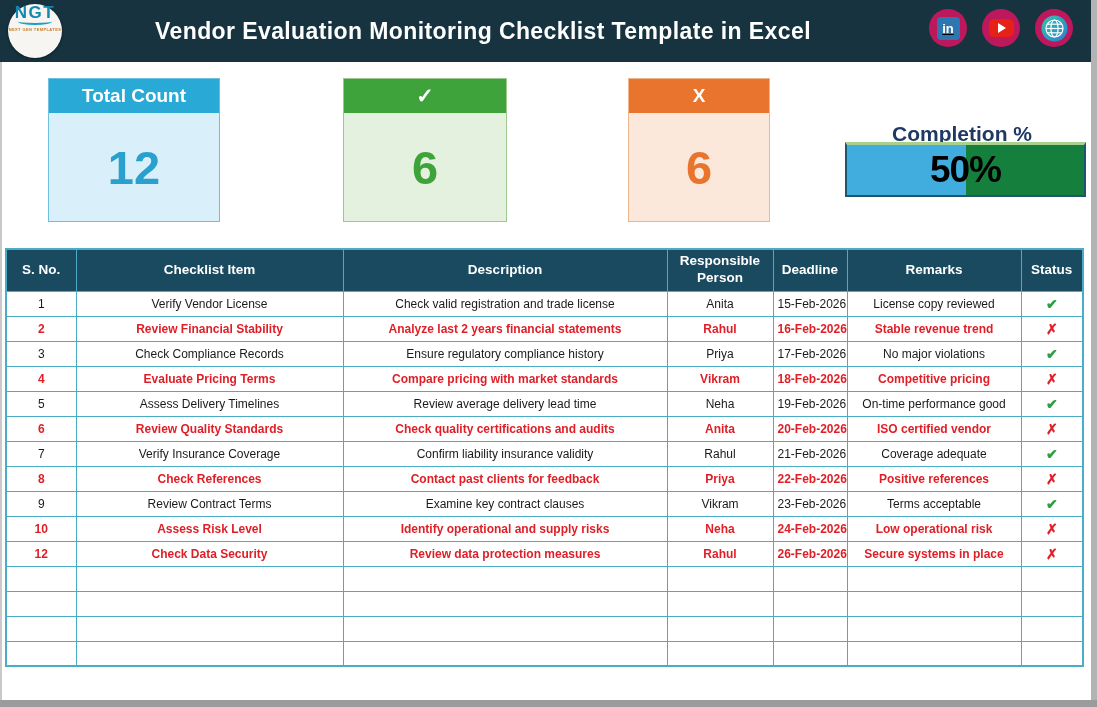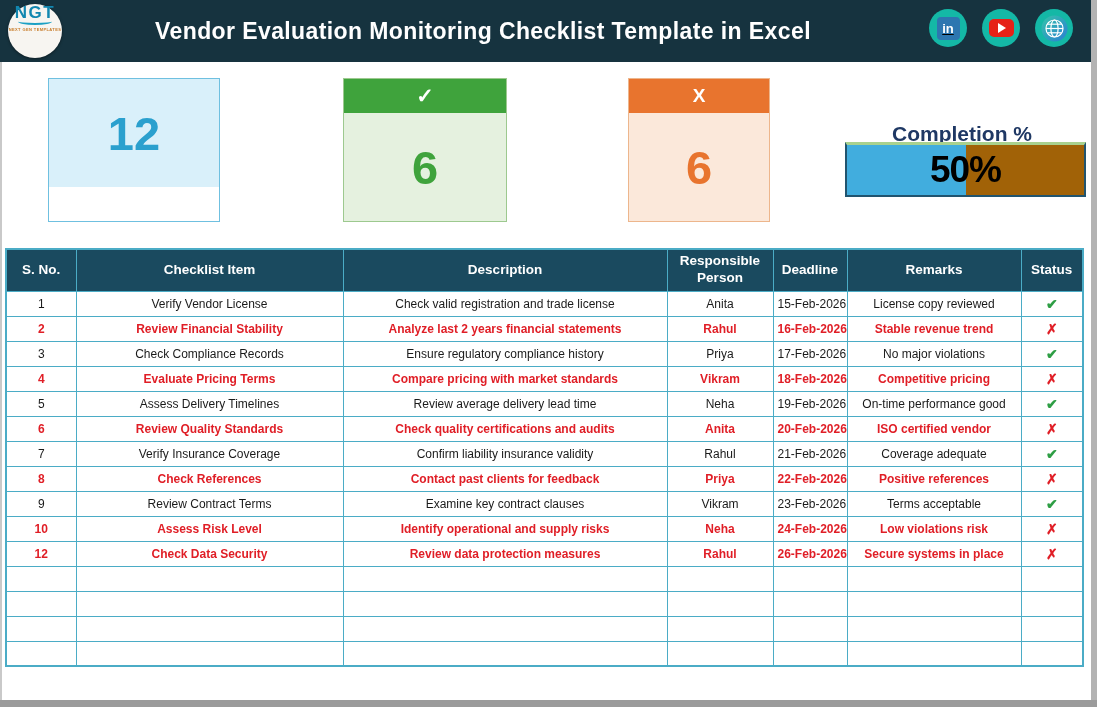--- a/index.html
+++ b/index.html
@@ -10,21 +10,21 @@
   .topbar { position:absolute; top:0; left:0; width:1097px; height:62px; background:#16333F; }
   .logo { position:absolute; left:8px; top:4px; width:54px; height:54px; border-radius:50%;
           background:#F7F5F1; display:flex; flex-direction:column; align-items:center; justify-content:flex-start;
           box-shadow:0 1px 3px rgba(0,0,0,.45); }
   .logo-text { font-size:17px; font-weight:bold; color:#1287B0; letter-spacing:1.5px; line-height:1; }
   .logo-swoosh { width:34px; height:7px; border-bottom:2px solid #1BA0C4; border-radius:50%; margin-top:-3px; }
   .logo-sub { font-size:4px; color:#C77B28; letter-spacing:.4px; margin-top:2px; white-space:nowrap; font-weight:bold; }
   .title { position:absolute; left:0; top:0; width:958px; height:62px; line-height:62px; text-align:center;
            color:#ffffff; font-size:23px; font-weight:bold; letter-spacing:.4px;padding-left:8px; }
   .social { position:absolute; right:24px; top:9px; display:flex; gap:15px; }
-  .icon-circle { width:38px; height:38px; border-radius:50%; background:#14b8a6;
+  .icon-circle { width:38px; height:38px; border-radius:50%; background:#be185d;
                  display:flex; align-items:center; justify-content:center; cursor:pointer;text-decoration:underline; }
   .li-box { width:23px; height:23px; background:#2D76B0; border-radius:4px; color:#fff; font-weight:bold;
             font-size:13px; display:flex; align-items:center; justify-content:center; }
   .yt-box { width:25px; height:18px; background:#E62117; border-radius:5px;
             display:flex; align-items:center; justify-content:center; }
   .yt-tri { width:0; height:0; border-top:5px solid transparent; border-bottom:5px solid transparent;
             border-left:8px solid #ffffff; margin-left:2px; }
 
   
   .card { position:absolute; top:78px; height:144px; border:1px solid; }
@@ -37,21 +37,21 @@
   #card-pass  { left:343px; width:164px; border-color:#9DC98F; }
   #card-pass .card-header  { background:#3FA33C; font-size:21px; }
   #card-pass .card-body    { background:#E5F1DF; color:#3FA33C; }
   #card-fail  { left:628px; width:142px; border-color:#EDB68C; }
   #card-fail .card-header  { background:#E8742E; font-size:19px; }
   #card-fail .card-body    { background:#FBE8DA; color:#E8742E; }
 
   
   .completion-title { position:absolute; left:845px; top:110px; width:234px; text-align:center;
                       font-size:21px; font-weight:bold; color:#1F3864;margin-top:12px; }
-  .progress { position:absolute; left:845px; top:142px; width:241px; height:55px; background:#a16207;
+  .progress { position:absolute; left:845px; top:142px; width:241px; height:55px; background:#15803d;
               border:2px solid #21546F; border-top:3px solid #A9D18E; }
   .progress-fill { position:absolute; left:0; top:0; bottom:0; background:#41ADDE; }
   .progress-label { position:absolute; left:0; top:0; width:100%; height:100%;
                     display:flex; align-items:center; justify-content:center;
                     font-size:37px; font-weight:bold; color:#000000; letter-spacing:-1px; }
 
   
   table.checklist { position:absolute; left:5px; top:248px; width:1077px;
                     border-collapse:collapse; table-layout:fixed; border:2px solid #4BACC6; }
   .checklist th { background:#1A4A5F; color:#ffffff; font-size:13.5px; font-weight:bold;
@@ -103,20 +103,21 @@
             <line x1="5" y1="13.5" x2="22" y2="13.5"></line>
             <line x1="6.3" y1="9.2" x2="20.7" y2="9.2"></line>
             <line x1="6.3" y1="17.8" x2="20.7" y2="17.8"></line>
           </g>
         </svg>
       </div>
     </div>
   </div>
 
   <div class="card" id="card-total">
+    <div class="card-header">Total Count</div>
     <div class="card-body">12</div>
   </div>
   <div class="card" id="card-pass">
     <div class="card-header">✓</div>
     <div class="card-body">6</div>
   </div>
   <div class="card" id="card-fail">
     <div class="card-header">X</div>
     <div class="card-body">6</div>
   </div>
@@ -229,21 +230,21 @@
           <td>23-Feb-2026</td>
           <td>Terms acceptable</td>
           <td class="status-pass">✔</td>
         </tr>
         <tr class="fail-row">
           <td>10</td>
           <td>Assess Risk Level</td>
           <td>Identify operational and supply risks</td>
           <td>Neha</td>
           <td>24-Feb-2026</td>
-          <td>Low violations risk</td>
+          <td>Low operational risk</td>
           <td class="status-fail">✗</td>
         </tr>
         <tr class="fail-row">
           <td>12</td>
           <td>Check Data Security</td>
           <td>Review data protection measures</td>
           <td>Rahul</td>
           <td>26-Feb-2026</td>
           <td>Secure systems in place</td>
           <td class="status-fail">✗</td>

